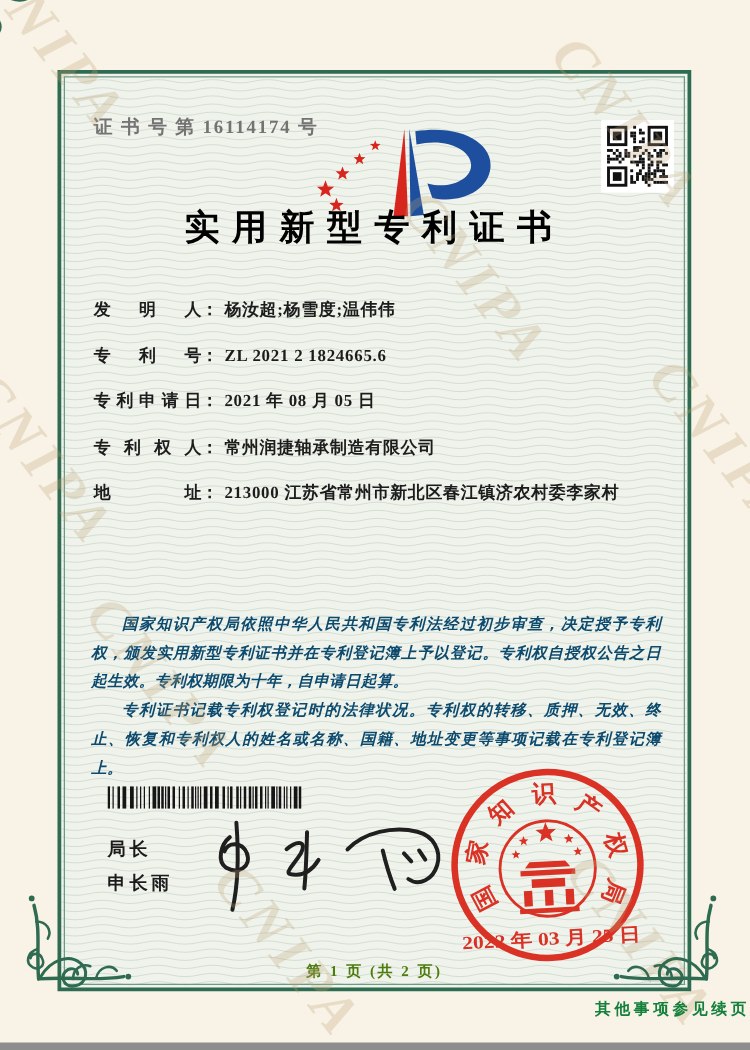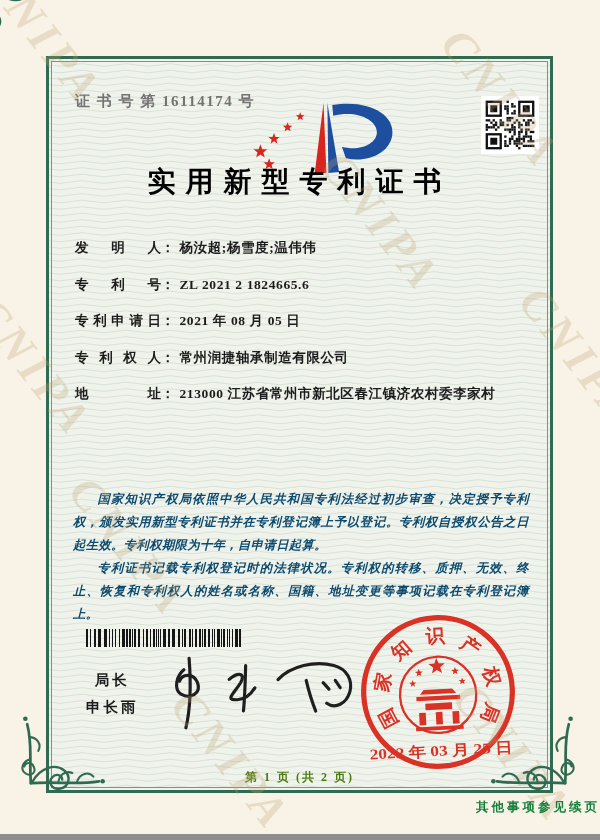--- a/index.html
+++ b/index.html
@@ -41,21 +41,21 @@
   .paras{
     position:absolute;left:24px;top:429px;width:456px;
     font-size:12.3px;line-height:23px;color:#0c4a6e;font-weight:600;
     font-style:italic;text-align:justify;
   }
   .paras p{margin:0;text-indent:2em;letter-spacing:.4px}
   .barcode{position:absolute;left:37px;top:570px}
   .director{
     position:absolute;left:37px;top:608px;
     font-family:"Liberation Sans","DejaVu Sans",sans-serif;
-    font-weight:700;font-size:14.5px;color:#1b1b1b;line-height:27px;letter-spacing:3px;text-align:center;
+    font-weight:700;font-size:14.5px;color:#1b1b1b;line-height:27px;letter-spacing:3px;
   }
   .sig{position:absolute;left:100px;top:590px;transform:rotate(-2deg)}
   .seal{position:absolute;left:308px;top:552px;mix-blend-mode:multiply;opacity:.95;transform:rotate(-3deg)}
   .pagenum{position:absolute;left:0;top:710px;width:100%;text-align:center;font-size:12px;font-weight:600;color:#4d7c0f;letter-spacing:2px}
   .note{position:absolute;left:0;top:799px;width:100%;text-align:right;font-size:12.5px;font-weight:600;color:#15803d;letter-spacing:3px;z-index:3}
   .flourish{position:absolute;z-index:4;pointer-events:none}
   .bottom-strip{position:absolute;left:0;bottom:0;width:100%;height:6px;background:#8d8d8d;z-index:5}
   svg text{font-family:"Liberation Serif","DejaVu Serif",serif}
 </style>
 </head>

